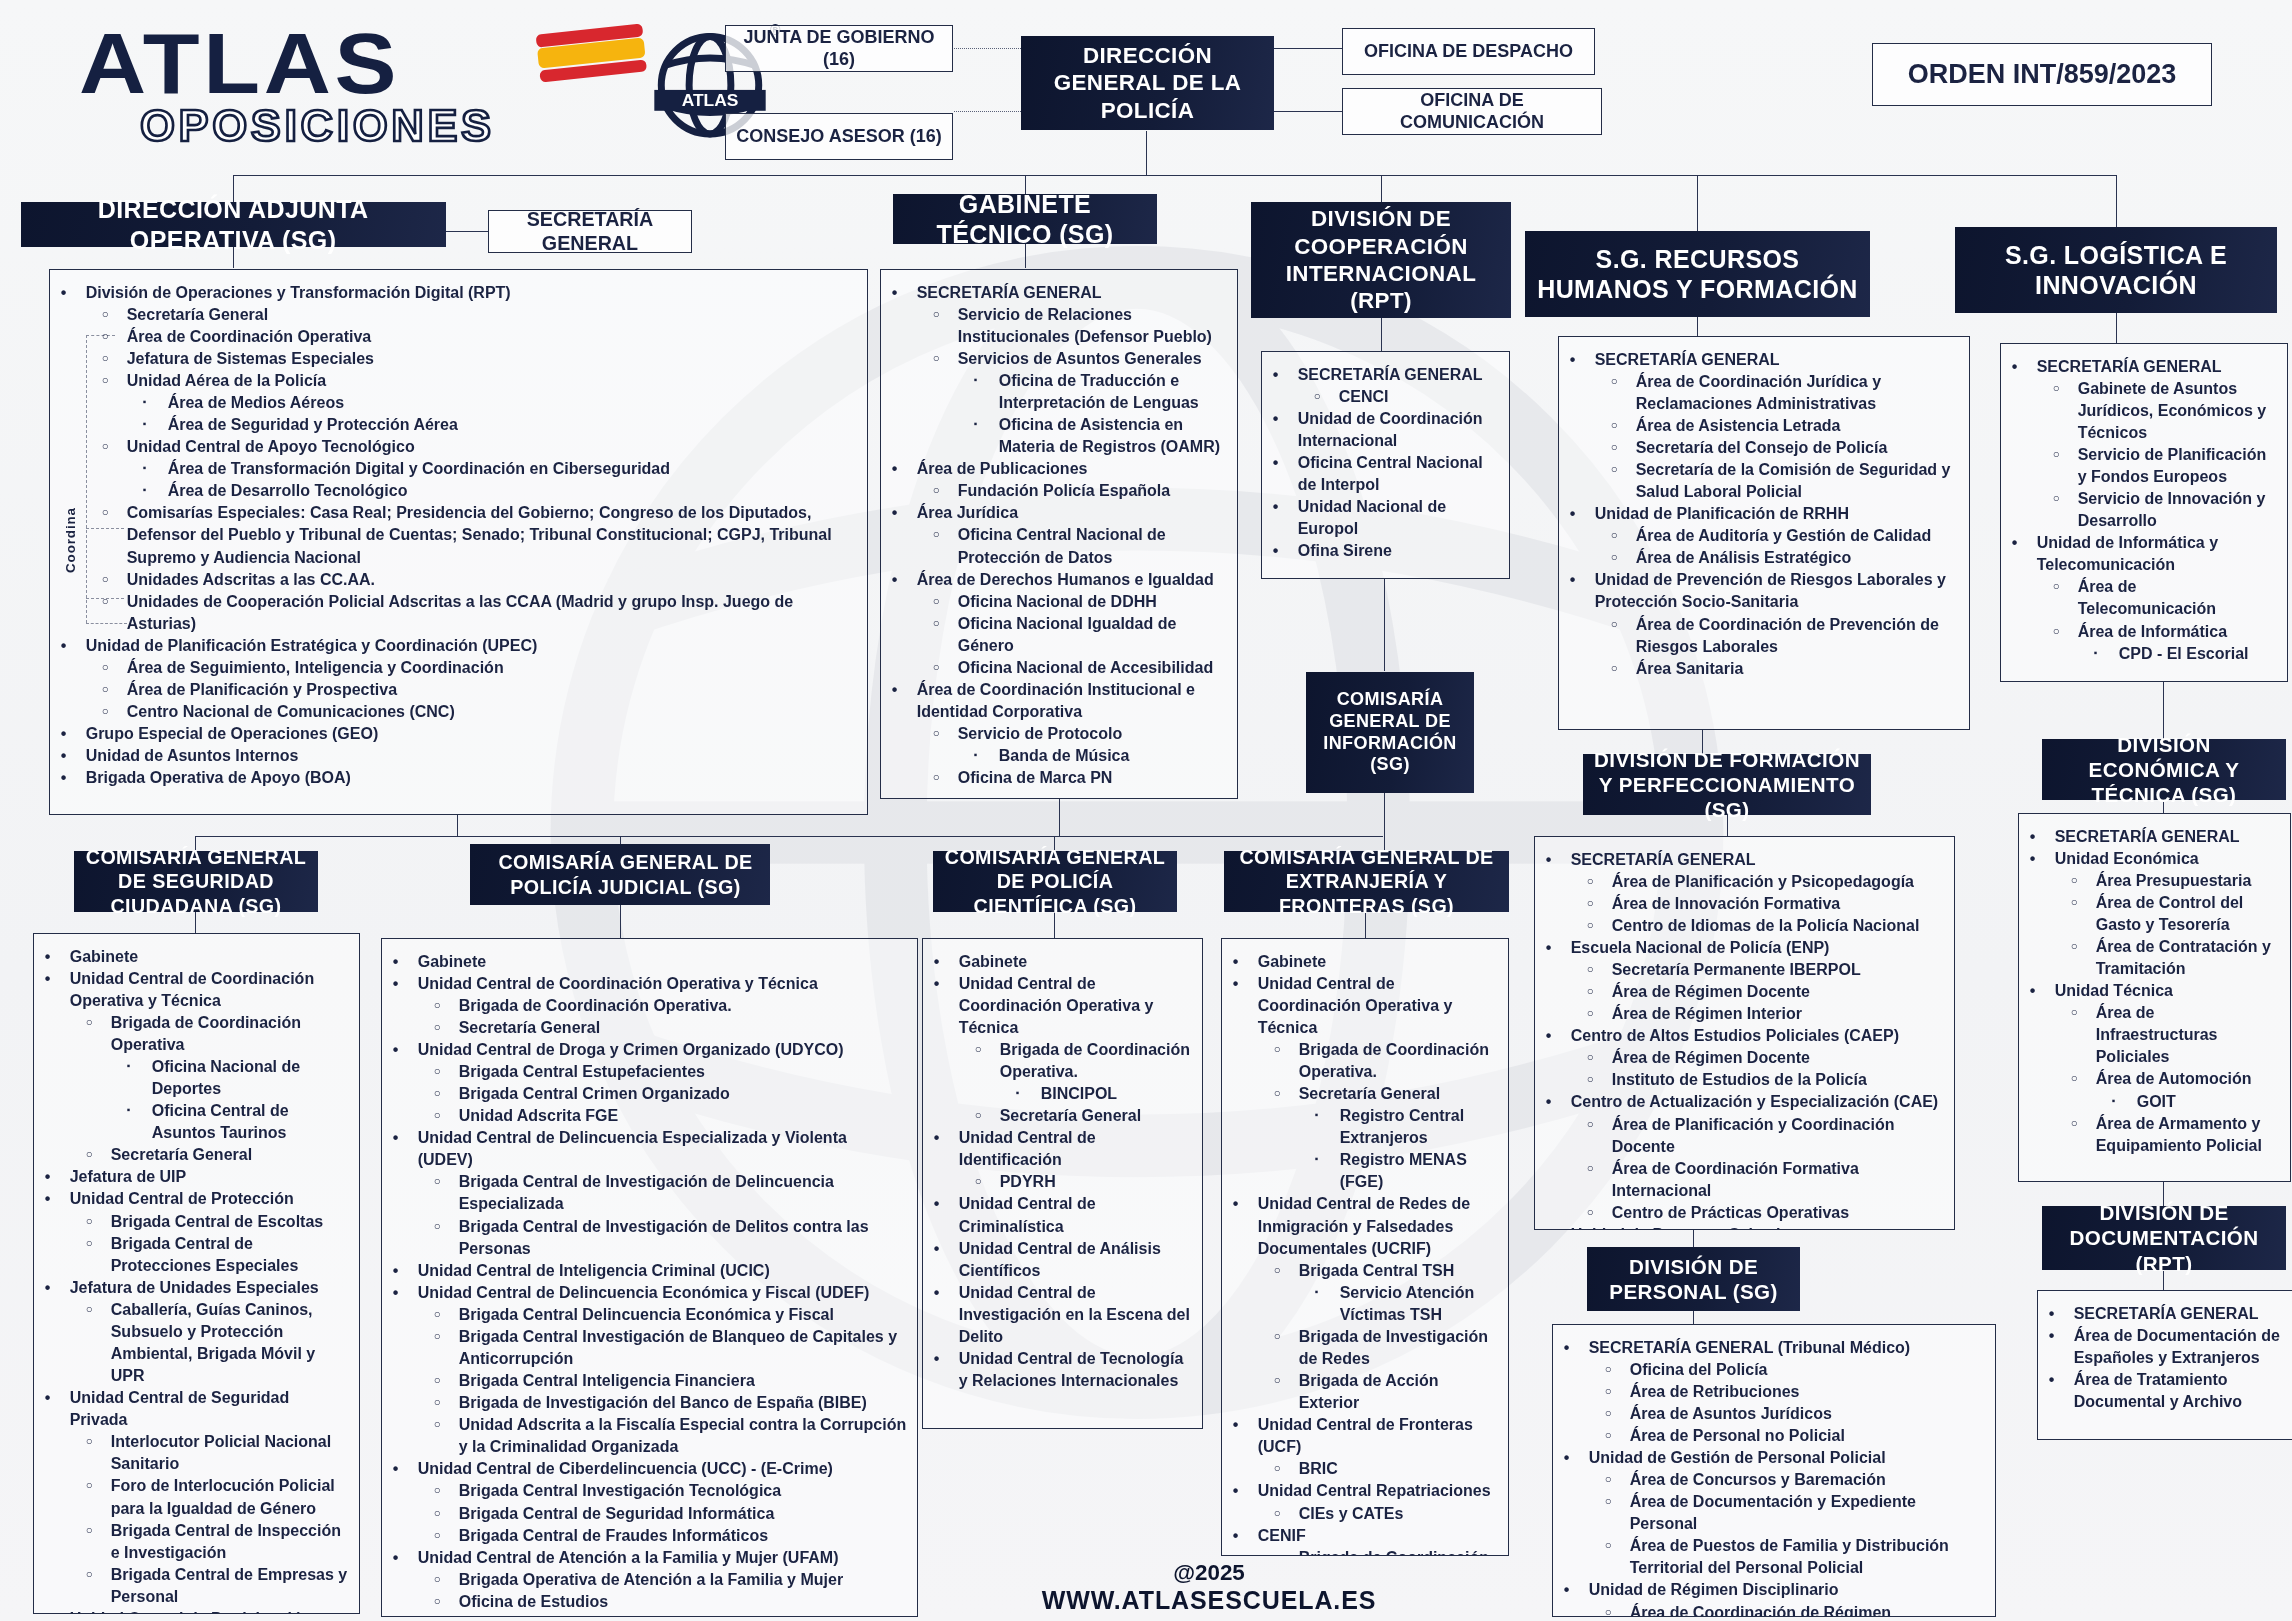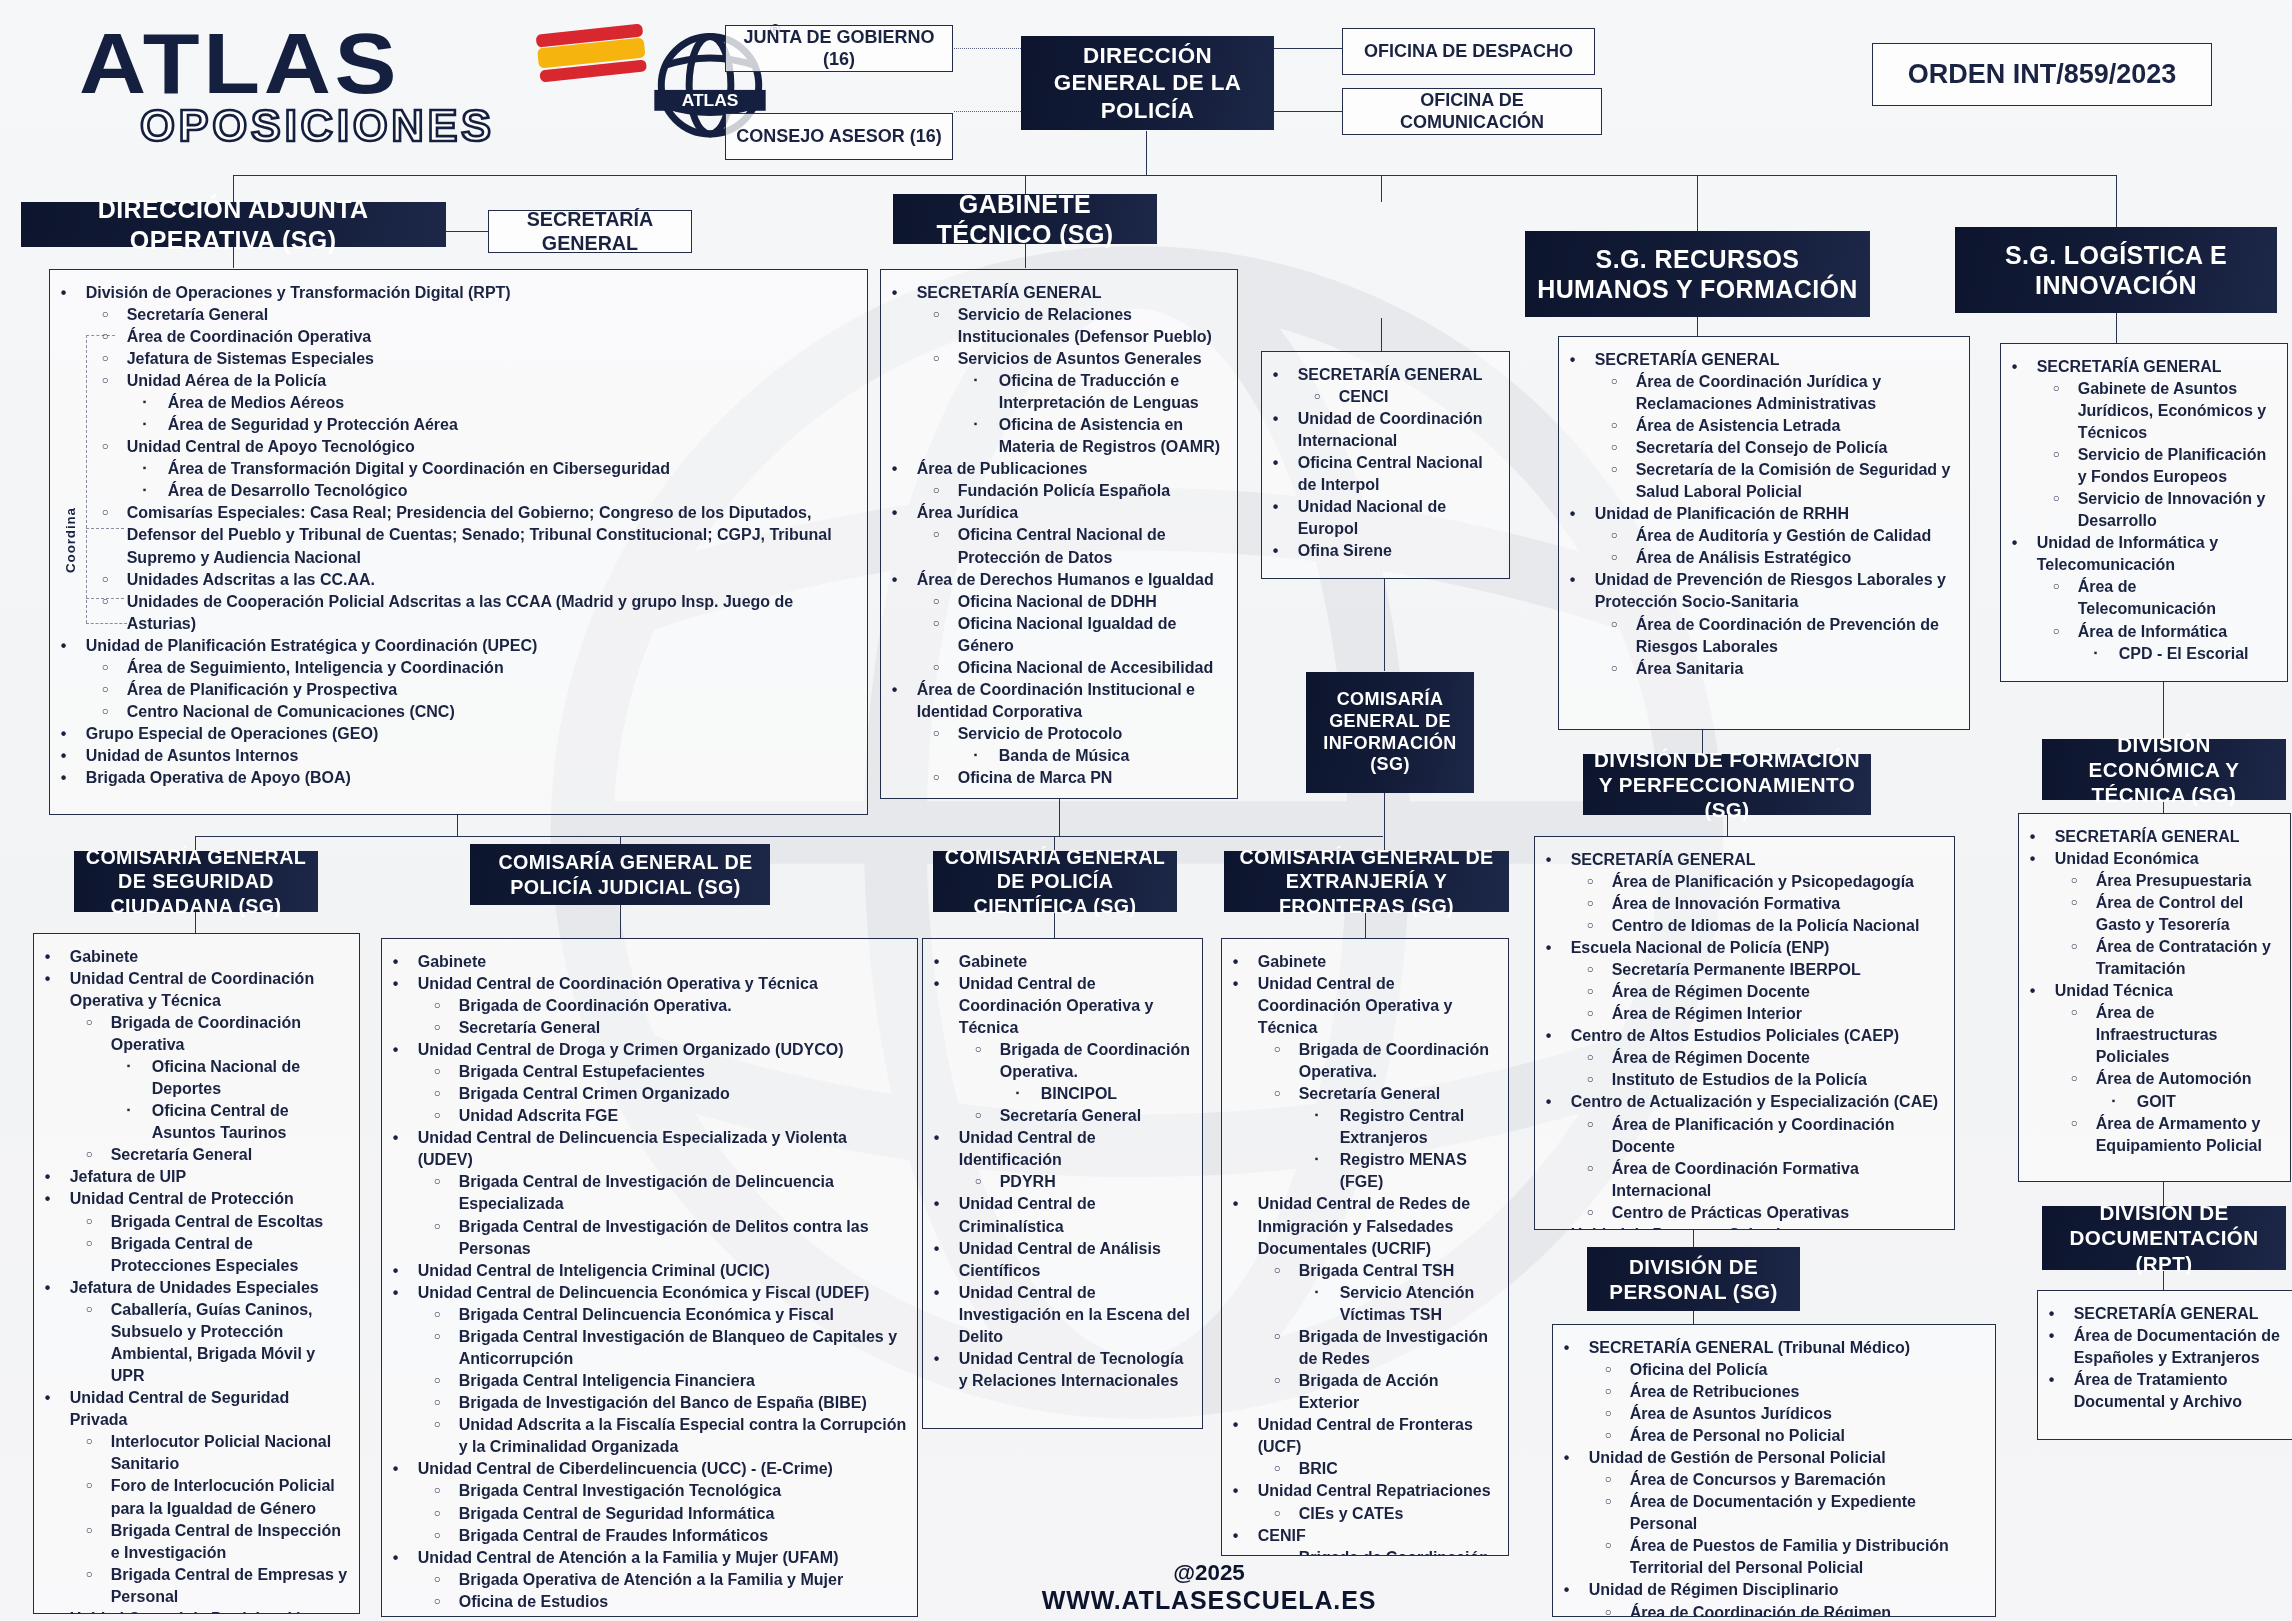--- a/index.html
+++ b/index.html
@@ -103,20 +103,21 @@
   <i class="vl" style="left:1381px;top:175px;height:27px;"></i>
   <i class="vl" style="left:1697px;top:175px;height:56px;"></i>
   <i class="vl" style="left:2116px;top:175px;height:52px;"></i>
 
   <div class="hdr t28" style="left:20.6px;top:202px;width:425px;height:45px;">DIRECCIÓN ADJUNTA OPERATIVA (SG)</div>
   <div class="lbx t22" style="left:488px;top:210px;width:204px;height:43px;">SECRETARÍA GENERAL</div>
   <i class="hl" style="left:446px;top:231px;width:42px;"></i>
   <i class="vl" style="left:233px;top:246px;height:22.4px;"></i>
   <div class="hdr t28" style="left:893px;top:194px;width:264px;height:50px;">GABINETE TÉCNICO (SG)</div>
   <i class="vl" style="left:1025px;top:244px;height:24px;"></i>
+  <div class="hdr t25" style="left:1251px;top:202px;width:260px;height:116px;">DIVISIÓN DE COOPERACIÓN INTERNACIONAL (RPT)</div>
   <i class="vl" style="left:1381px;top:318px;height:33px;"></i>
   <div class="hdr t28" style="left:1525px;top:231px;width:345px;height:86px;">S.G. RECURSOS HUMANOS Y FORMACIÓN</div>
   <i class="vl" style="left:1697px;top:317px;height:19px;"></i>
   <div class="hdr t28" style="left:1955px;top:227px;width:322px;height:86px;">S.G. LOGÍSTICA E INNOVACIÓN</div>
   <i class="vl" style="left:2116px;top:313px;height:30px;"></i>
 
   <div class="panel" style="left:49px;top:269px;width:819px;height:546px;">
     <div>
         <div class="li lv0">
           <span class="mk m0">•</span>

